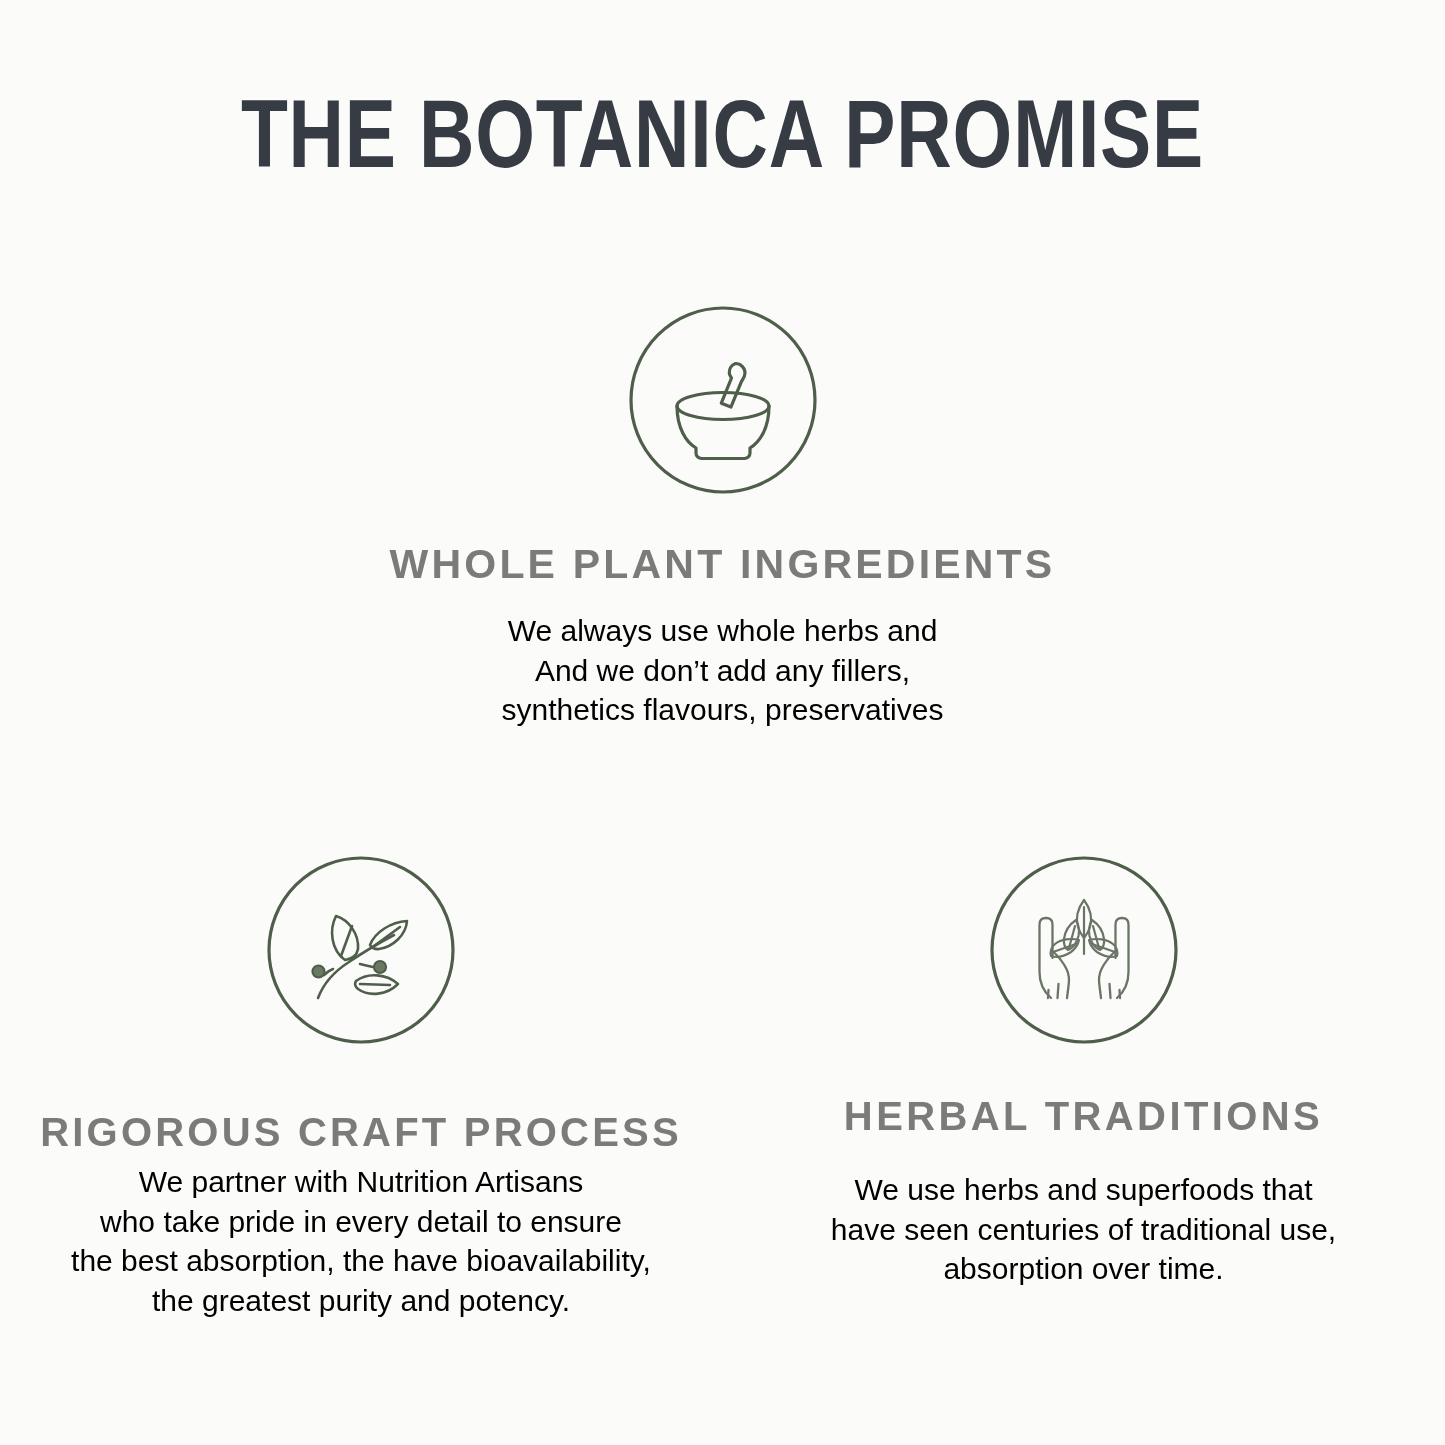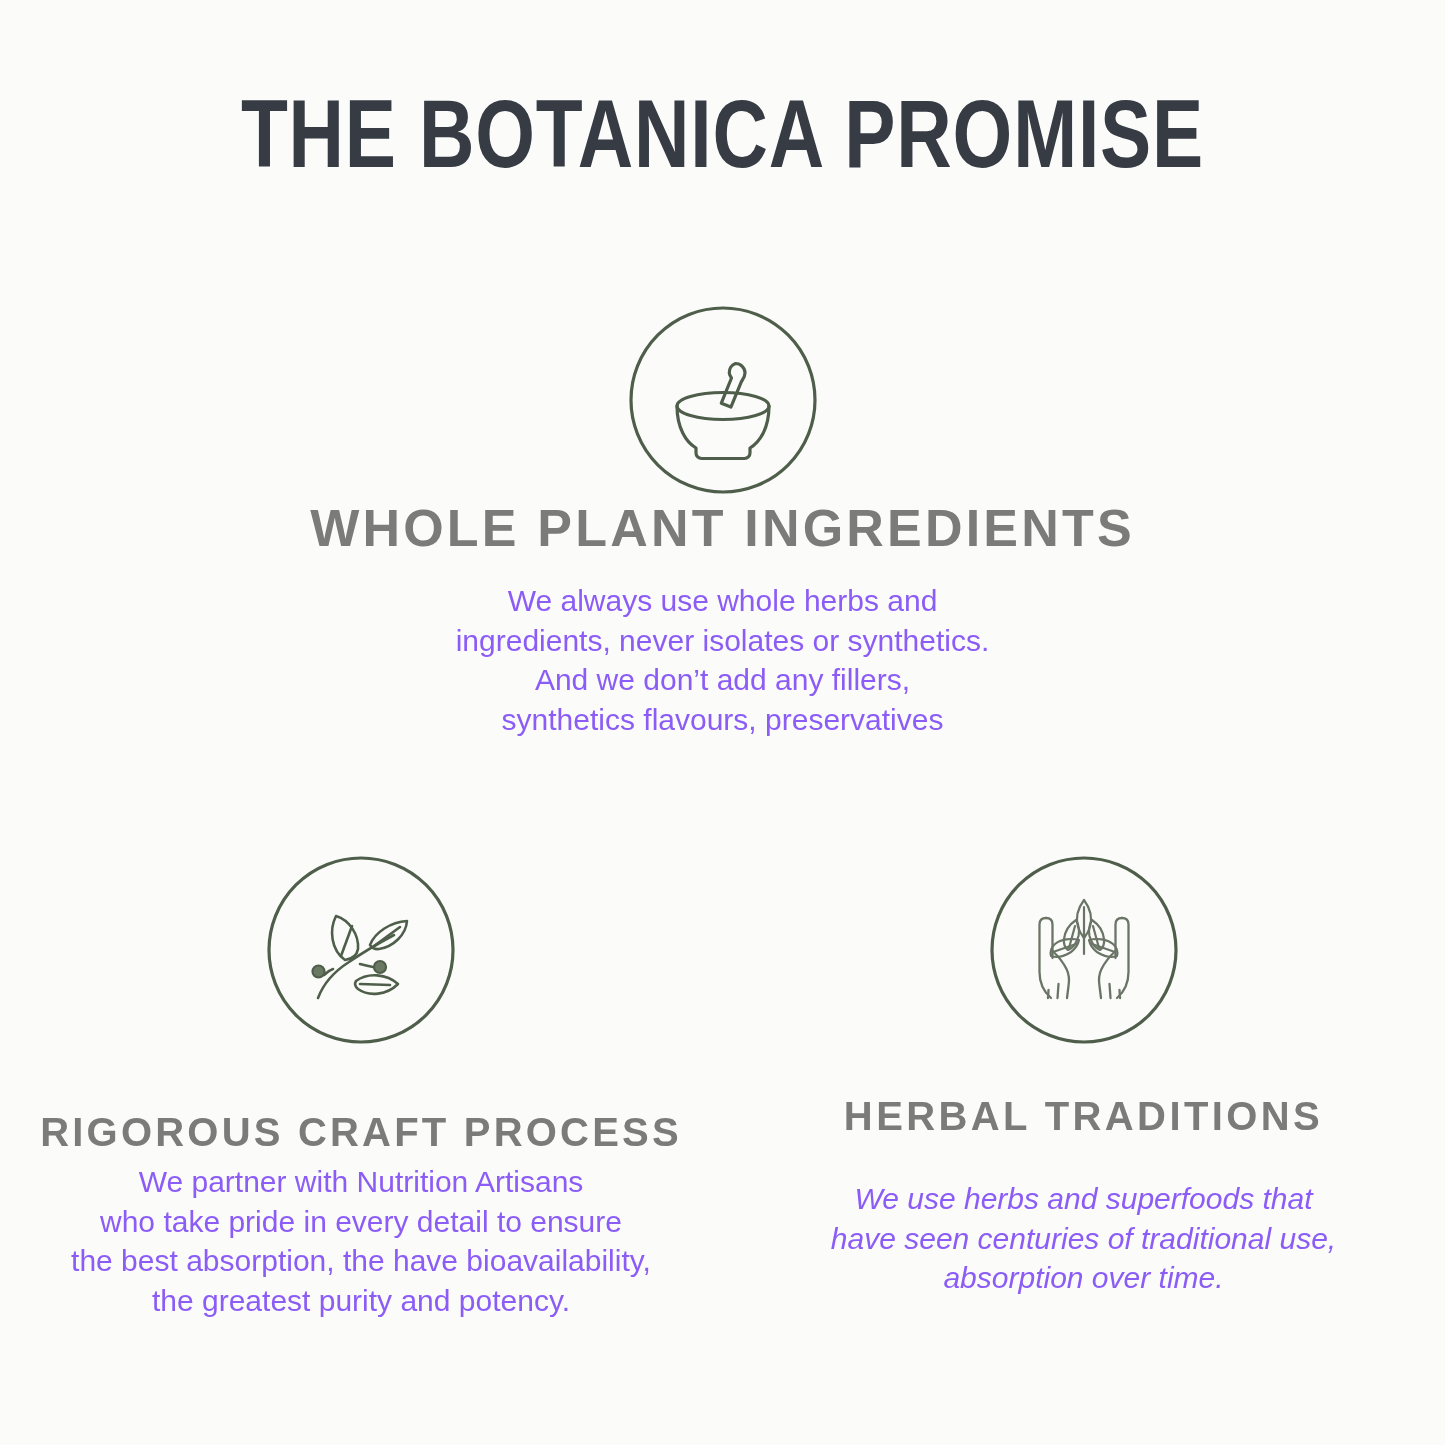--- a/index.html
+++ b/index.html
@@ -56,39 +56,40 @@
   }
   .promise-heading {
     text-align: center;
     font-weight: 700;
     color: #7b7b79;
     line-height: 1.1;
     white-space: nowrap;
   }
   .promise-body {
     text-align: center;
-    color: #8b5cf6;
+    color: #000000;
     font-size: 30px;
     line-height: 1.32;
     font-weight: 400;
   }
   .promise-body .ln {
     display: block;
     white-space: nowrap;
   }
 
   
   #block-whole-plant {
     top: 300px;
     left: 0;
     width: 1445px;
   }
   #block-whole-plant .icon-wrap { height: 200px; }
   #block-whole-plant .promise-heading {
-    font-size: 52px;
+    margin-top: 42px;
+    font-size: 41px;
     letter-spacing: 3.2px;
   }
   #block-whole-plant .promise-body { margin-top: 24px; }
 
   
   #block-craft {
     top: 850px;
     left: 0px;
     width: 722px;
   }
@@ -105,21 +106,21 @@
     top: 850px;
     left: 722px;
     width: 723px;
   }
   #block-herbal .icon-wrap { height: 200px; }
   #block-herbal .promise-heading {
     margin-top: 44px;
     font-size: 40px;
     letter-spacing: 3.4px;
   }
-  #block-herbal .promise-body { margin-top: 41px; font-style: italic; }
+  #block-herbal .promise-body { margin-top: 32px; }
 </style>
 </head>
 <body>
 
 <div class="page">
 
   <div class="title">THE BOTANICA PROMISE</div>
 
   <div class="promise" id="block-whole-plant">
 
@@ -135,21 +136,20 @@
 
         <path d="M54 106 c0 22 9 36 19 42 l0 5 c0 3 2.5 5.5 5.5 5.5
                  l43 0 c3 0 5.5 -2.5 5.5 -5.5 l0 -5 c10 -6 19 -20 19 -42" fill="none" stroke="#4f5e4a" stroke-width="3.2" stroke-linejoin="round" stroke-linecap="round"></path>
       </svg>
     </div>
 
     <div class="promise-heading">WHOLE PLANT INGREDIENTS</div>
 
     <div class="promise-body">
       <span class="ln">We always use whole herbs and</span>
-      <span class="ln">ingredients, never isolates or synthetics.</span>
       <span class="ln">And we don’t add any fillers,</span>
       <span class="ln">synthetics flavours, preservatives</span>
     </div>
   </div>
 
   <div class="promise" id="block-craft">
 
     <div class="icon-wrap">
       <svg class="icon-circle" width="200" height="200" viewBox="0 0 200 200">
         <circle cx="100" cy="100" r="92" fill="none" stroke="#4f5e4a" stroke-width="3.2"></circle>

